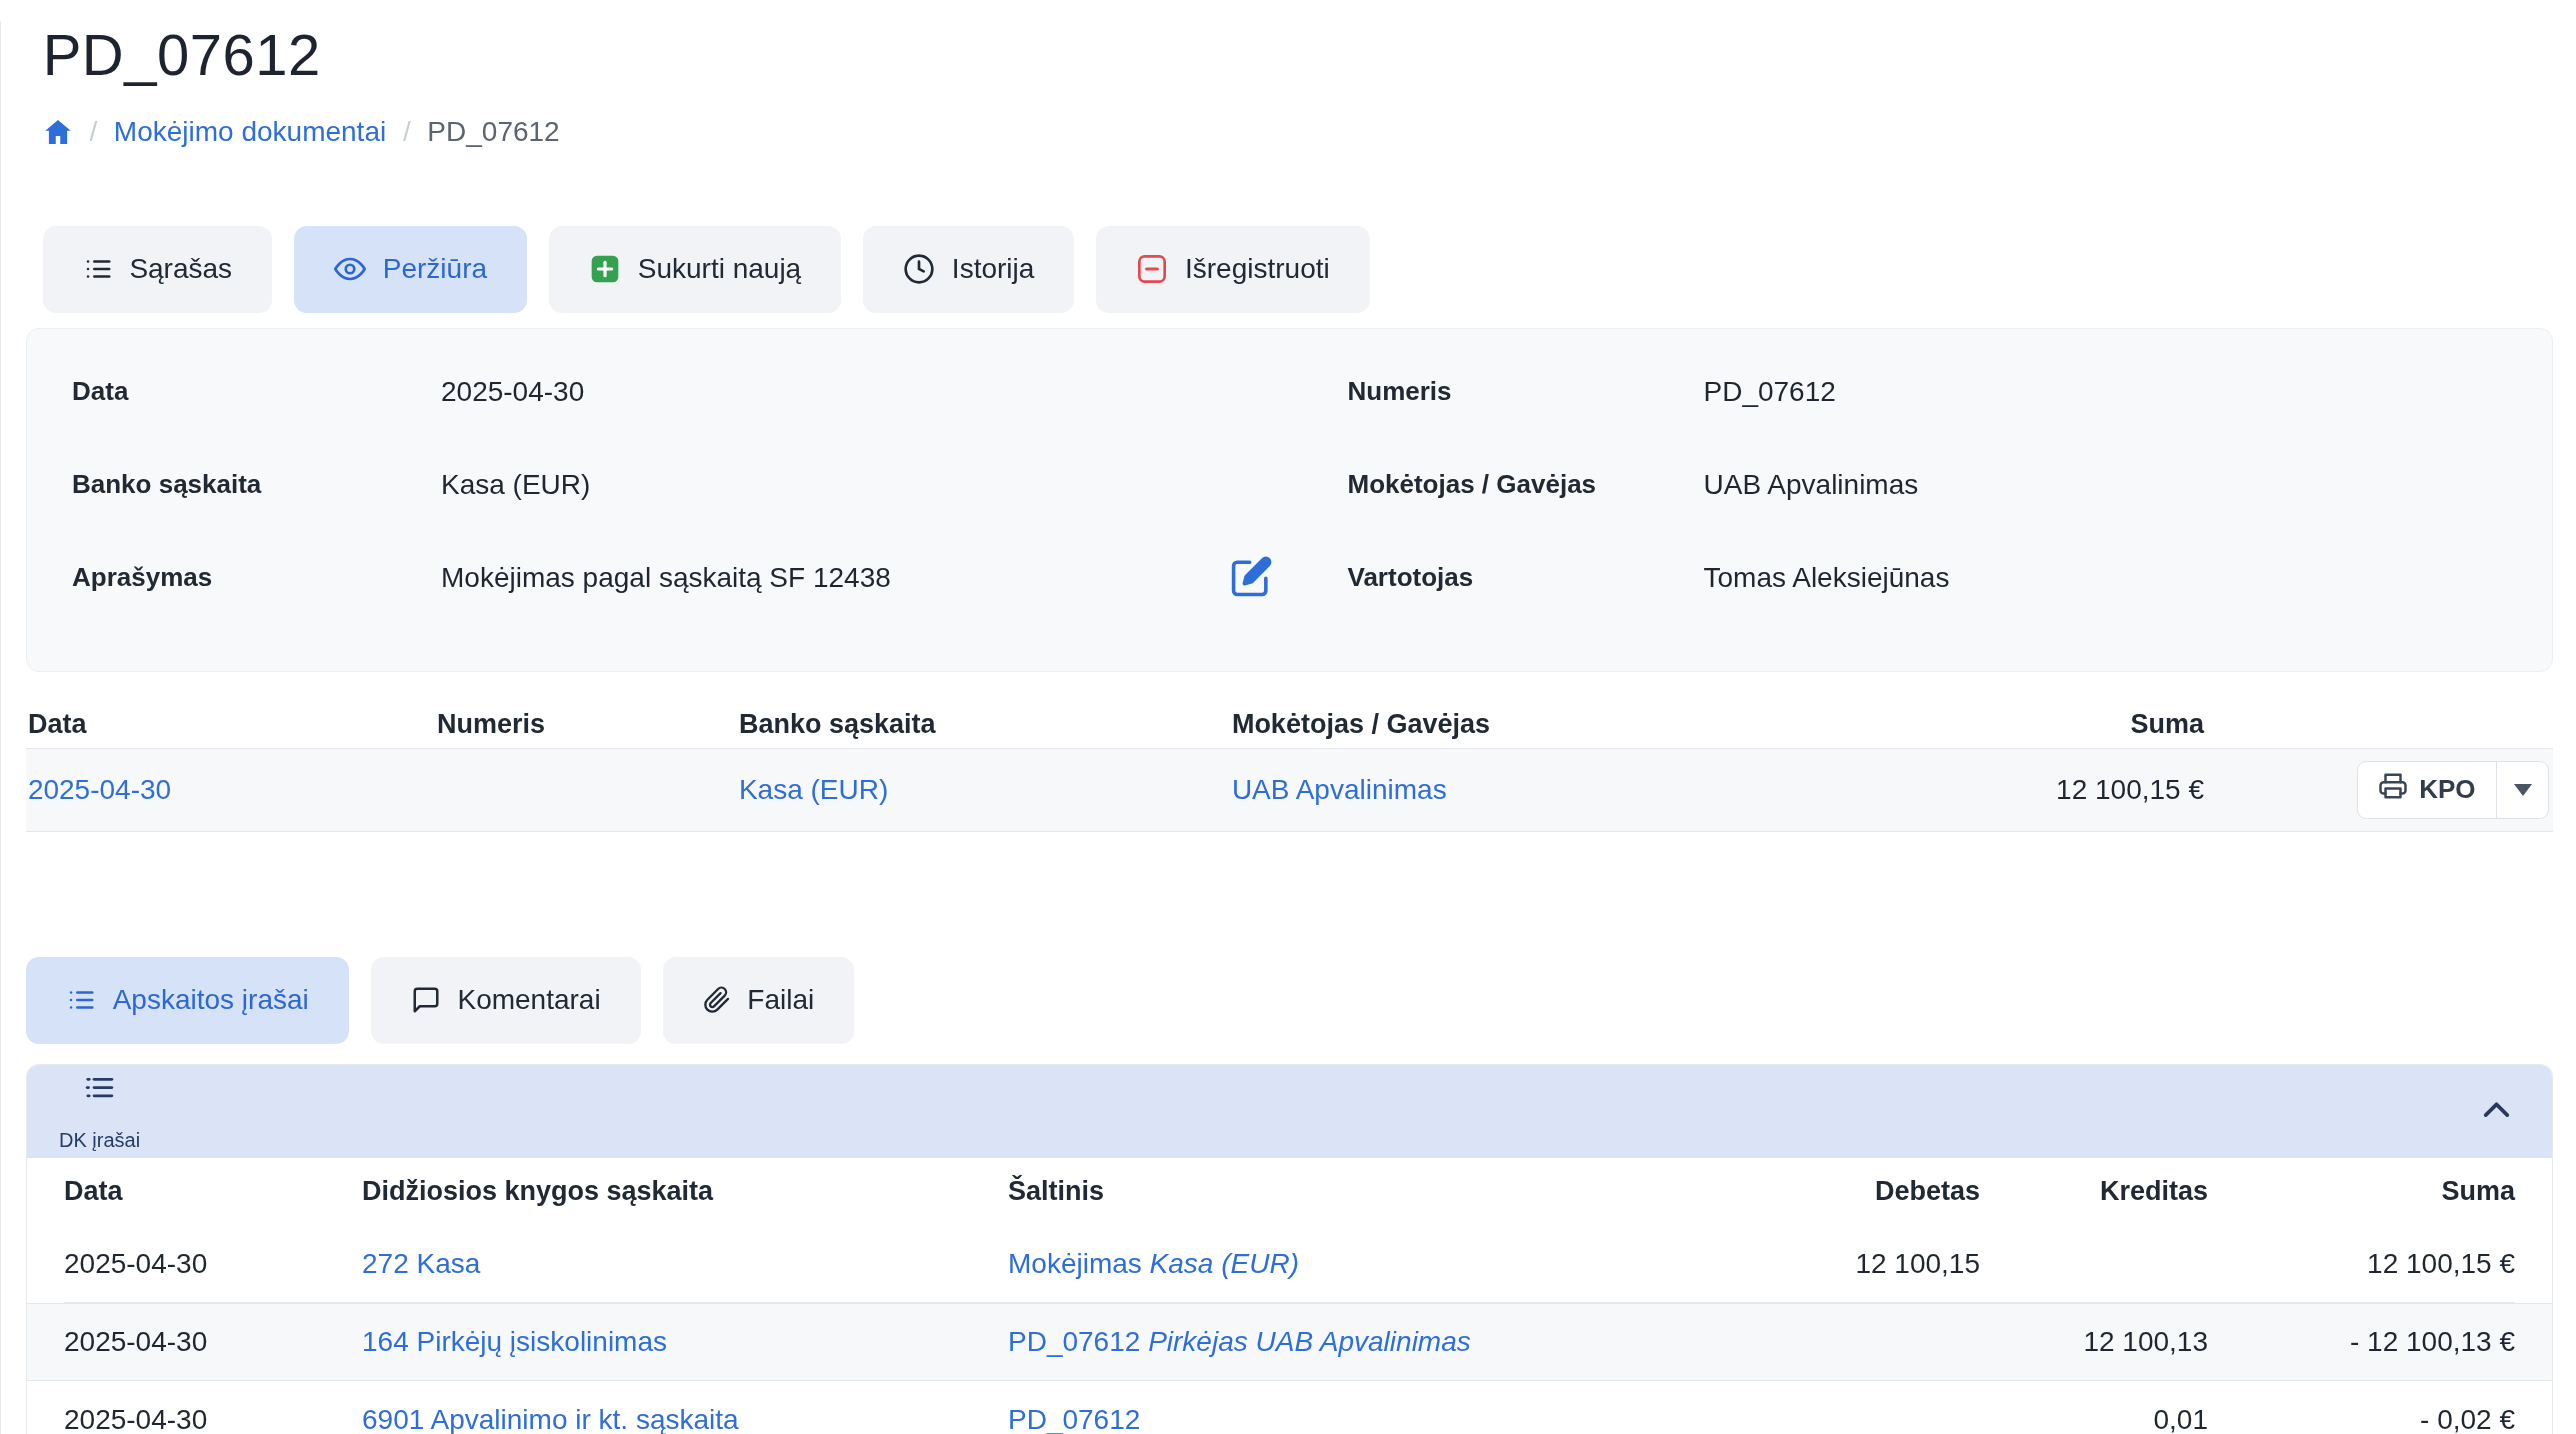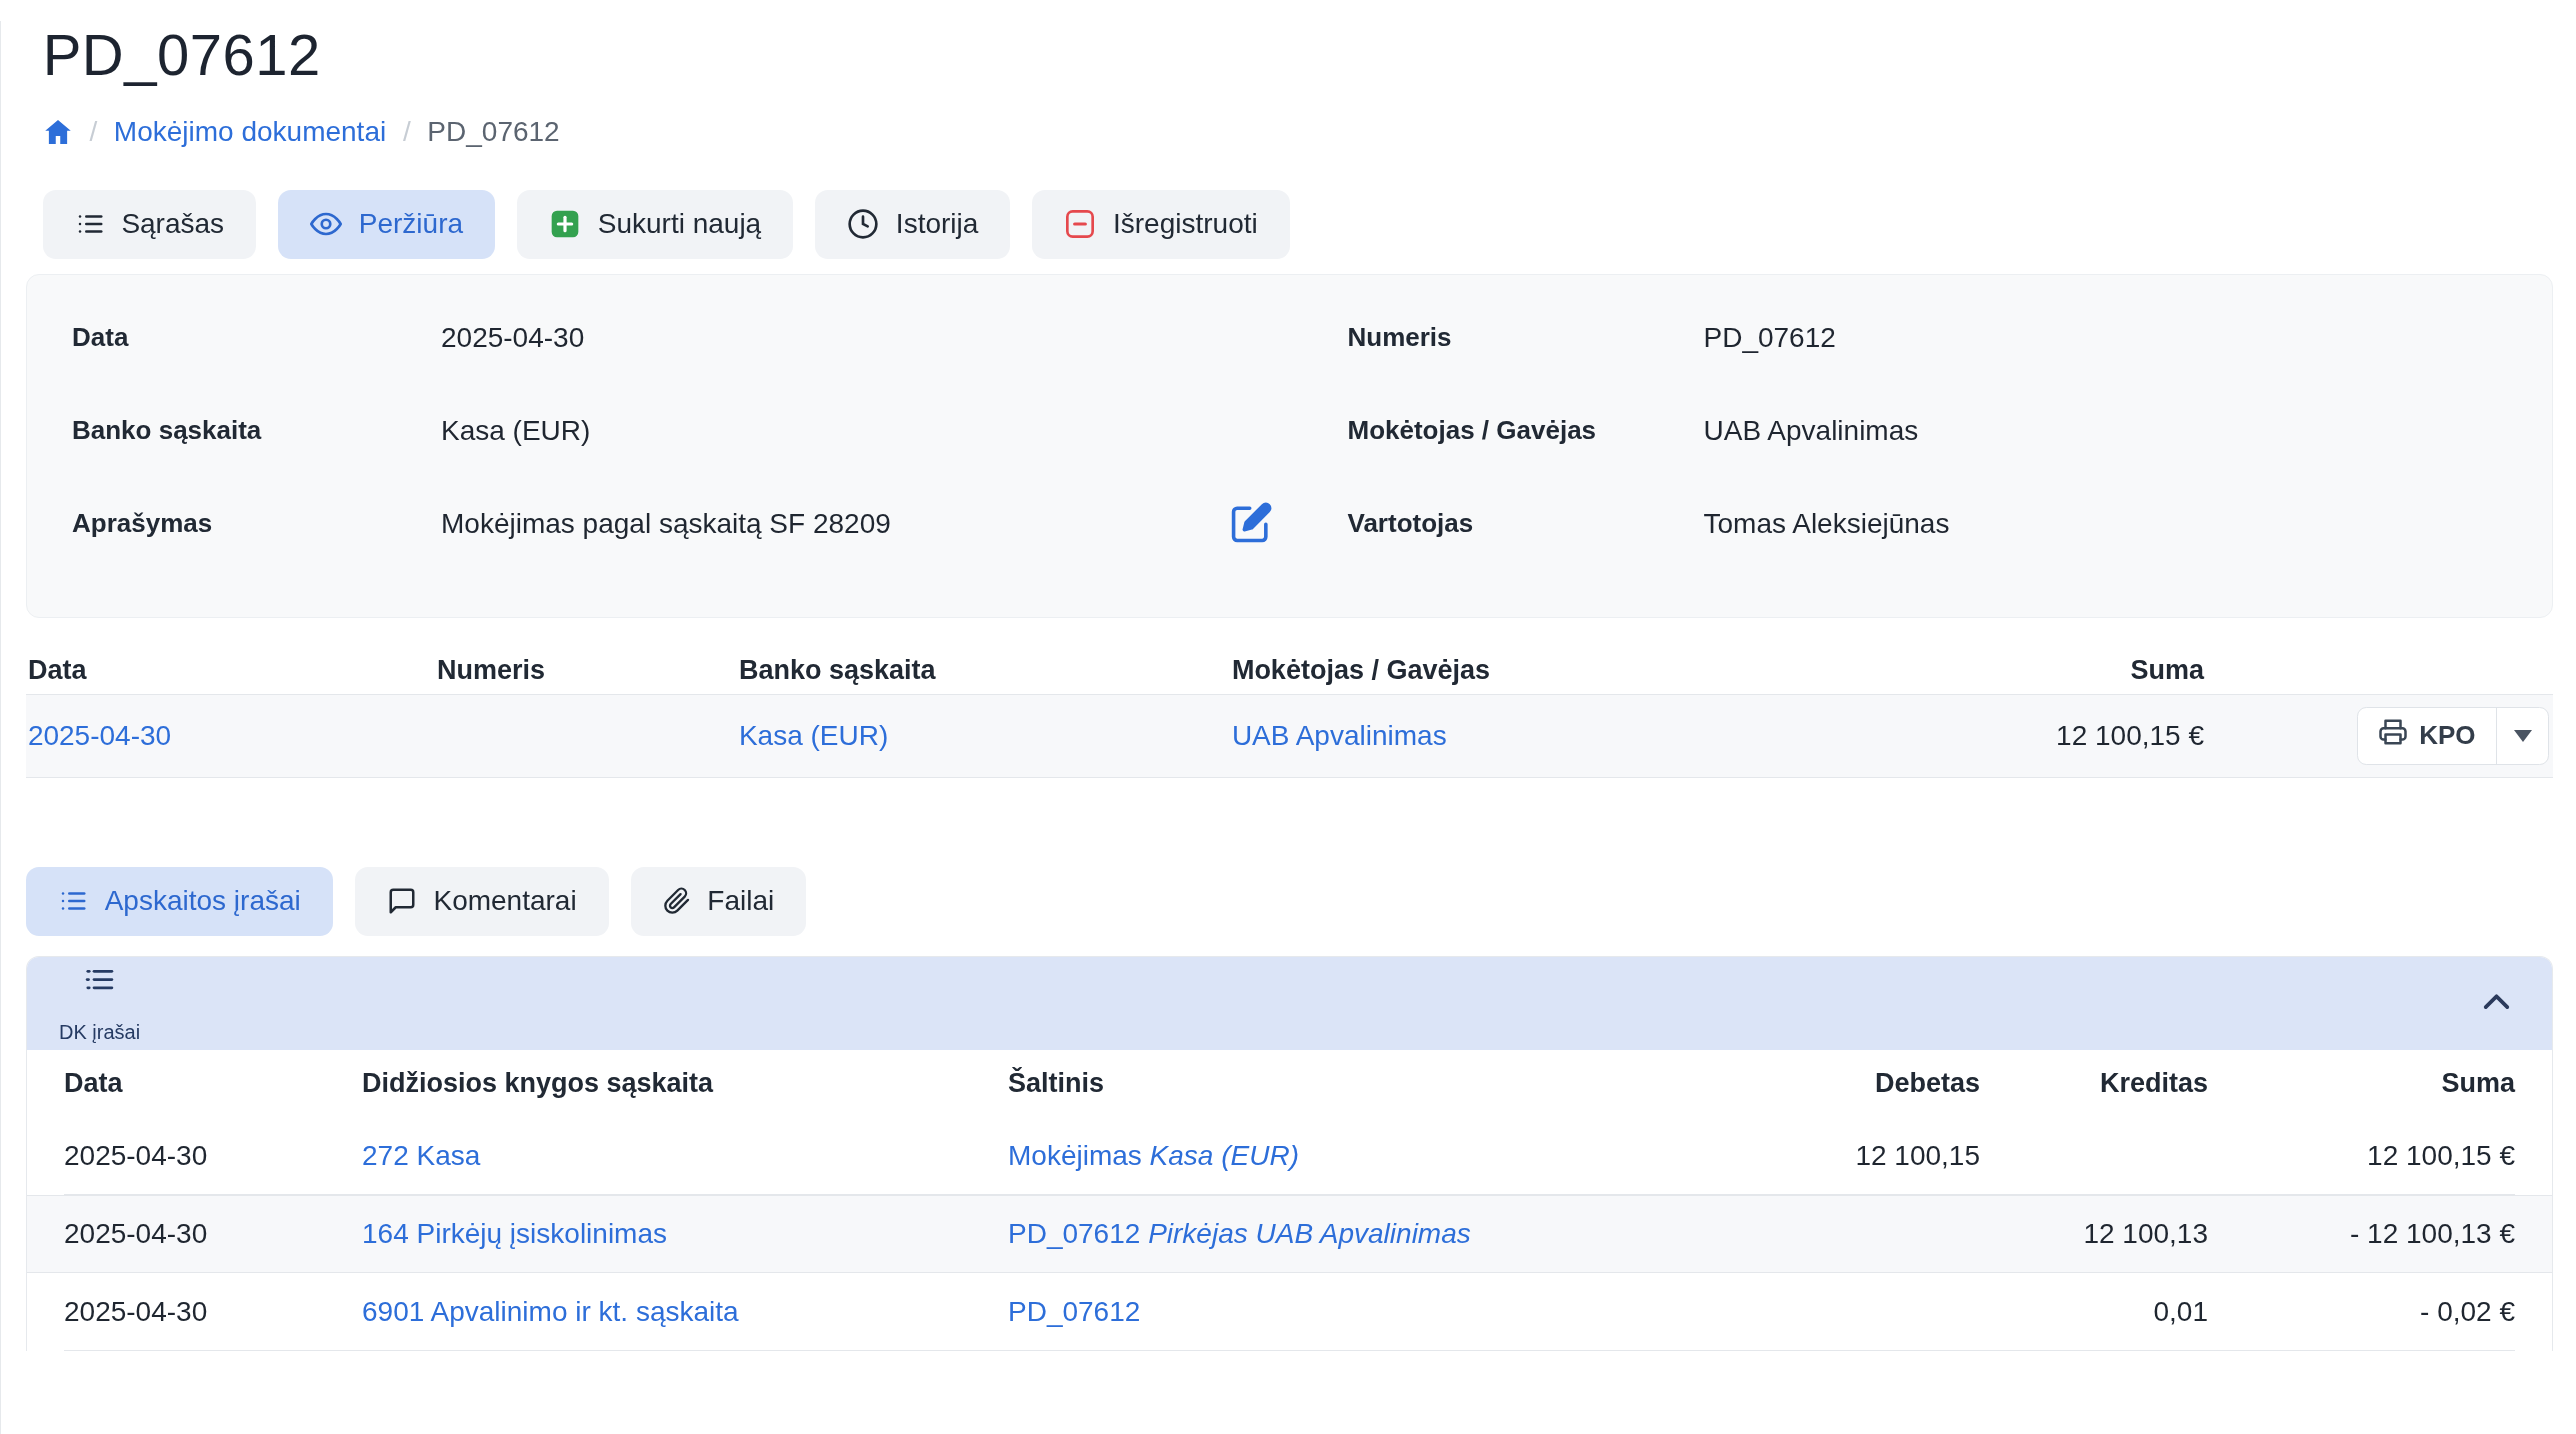--- a/index.html
+++ b/index.html
@@ -9,21 +9,21 @@
   
   .title { font-size:58px; font-weight:500; color:#1d2430; letter-spacing:0.5px; margin:20.5px 0 0 16.7px; }
   .breadcrumb { display:flex; align-items:center; gap:16.7px; margin:28px 0 0 16.7px; font-size:28px; }
   .breadcrumb .sep { color:#c7cdd4; font-size:28px; }
   .crumb-link { color:#2d6ed9; text-decoration:none; cursor:pointer;text-align:center; }
   .crumb-current { color:#5b6470; }
   .home-icon svg { display:block; }
 
   
   .toolbar { display:flex; gap:22px; margin:42px 0 0 16.7px; }
-  .btn { display:inline-flex; align-items:center; gap:16.7px; height:69px; padding:0 32px; background:#f1f3f6; border:none; border-radius:13px; font-size:28px; color:#212934; font-family:inherit; cursor:pointer; }
+  .btn { display:inline-flex; align-items:center; gap:16.7px; height:87px; padding:0 40px; background:#f1f3f6; border:none; border-radius:13px; font-size:28px; color:#212934; font-family:inherit; cursor:pointer;margin-top:36px; }
   .btn.active { background:#d6e2f8; color:#2d68cf; }
   .btn .ic { display:inline-flex; }
 
   
   .card { margin-top:15px; background:#f8f9fa; border:0.9px solid #eceff2; border-radius:13px; padding:37px 0 67px 0; display:grid; grid-template-columns:1fr 1fr; }
   .fieldcol { display:flex; flex-direction:column; gap:41px; }
   .frow { position:relative; display:flex; align-items:center; min-height:52px; }
   .frow .flabel { width:414px; padding-left:45px; font-size:26px; font-weight:bold; color:#212934; }
   .fieldcol.right .flabel { width:414px; padding-left:58px; }
   .frow .fvalue { font-size:28px; color:#1f2630; }
@@ -140,21 +140,21 @@
       <div class="frow">
         <span class="flabel">Data</span>
         <span class="fvalue">2025-04-30</span>
       </div>
       <div class="frow">
         <span class="flabel">Banko sąskaita</span>
         <a class="fvalue link">Kasa (EUR)</a>
       </div>
       <div class="frow">
         <span class="flabel">Aprašymas</span>
-        <span class="fvalue">Mokėjimas pagal sąskaitą SF 28209</span>
+        <span class="fvalue">Mokėjimas pagal sąskaitą SF 12438</span>
         <button class="edit-btn">
           <span>
             <svg width="43" height="43" viewBox="0 0 24 24" fill="none" stroke="#2d6ed9" stroke-width="2" stroke-linecap="round" stroke-linejoin="round">
                 <path d="M11 4H4a2 2 0 0 0-2 2v14a2 2 0 0 0 2 2h14a2 2 0 0 0 2-2v-7"></path>
                 <path d="M18.5 2.5a2.12 2.12 0 0 1 3 3L12 15l-4 1 1-4 9.5-9.5z" fill="#2d6ed9" stroke="#2d6ed9"></path>
               </svg>
           </span>
         </button>
       </div>
     </div>

